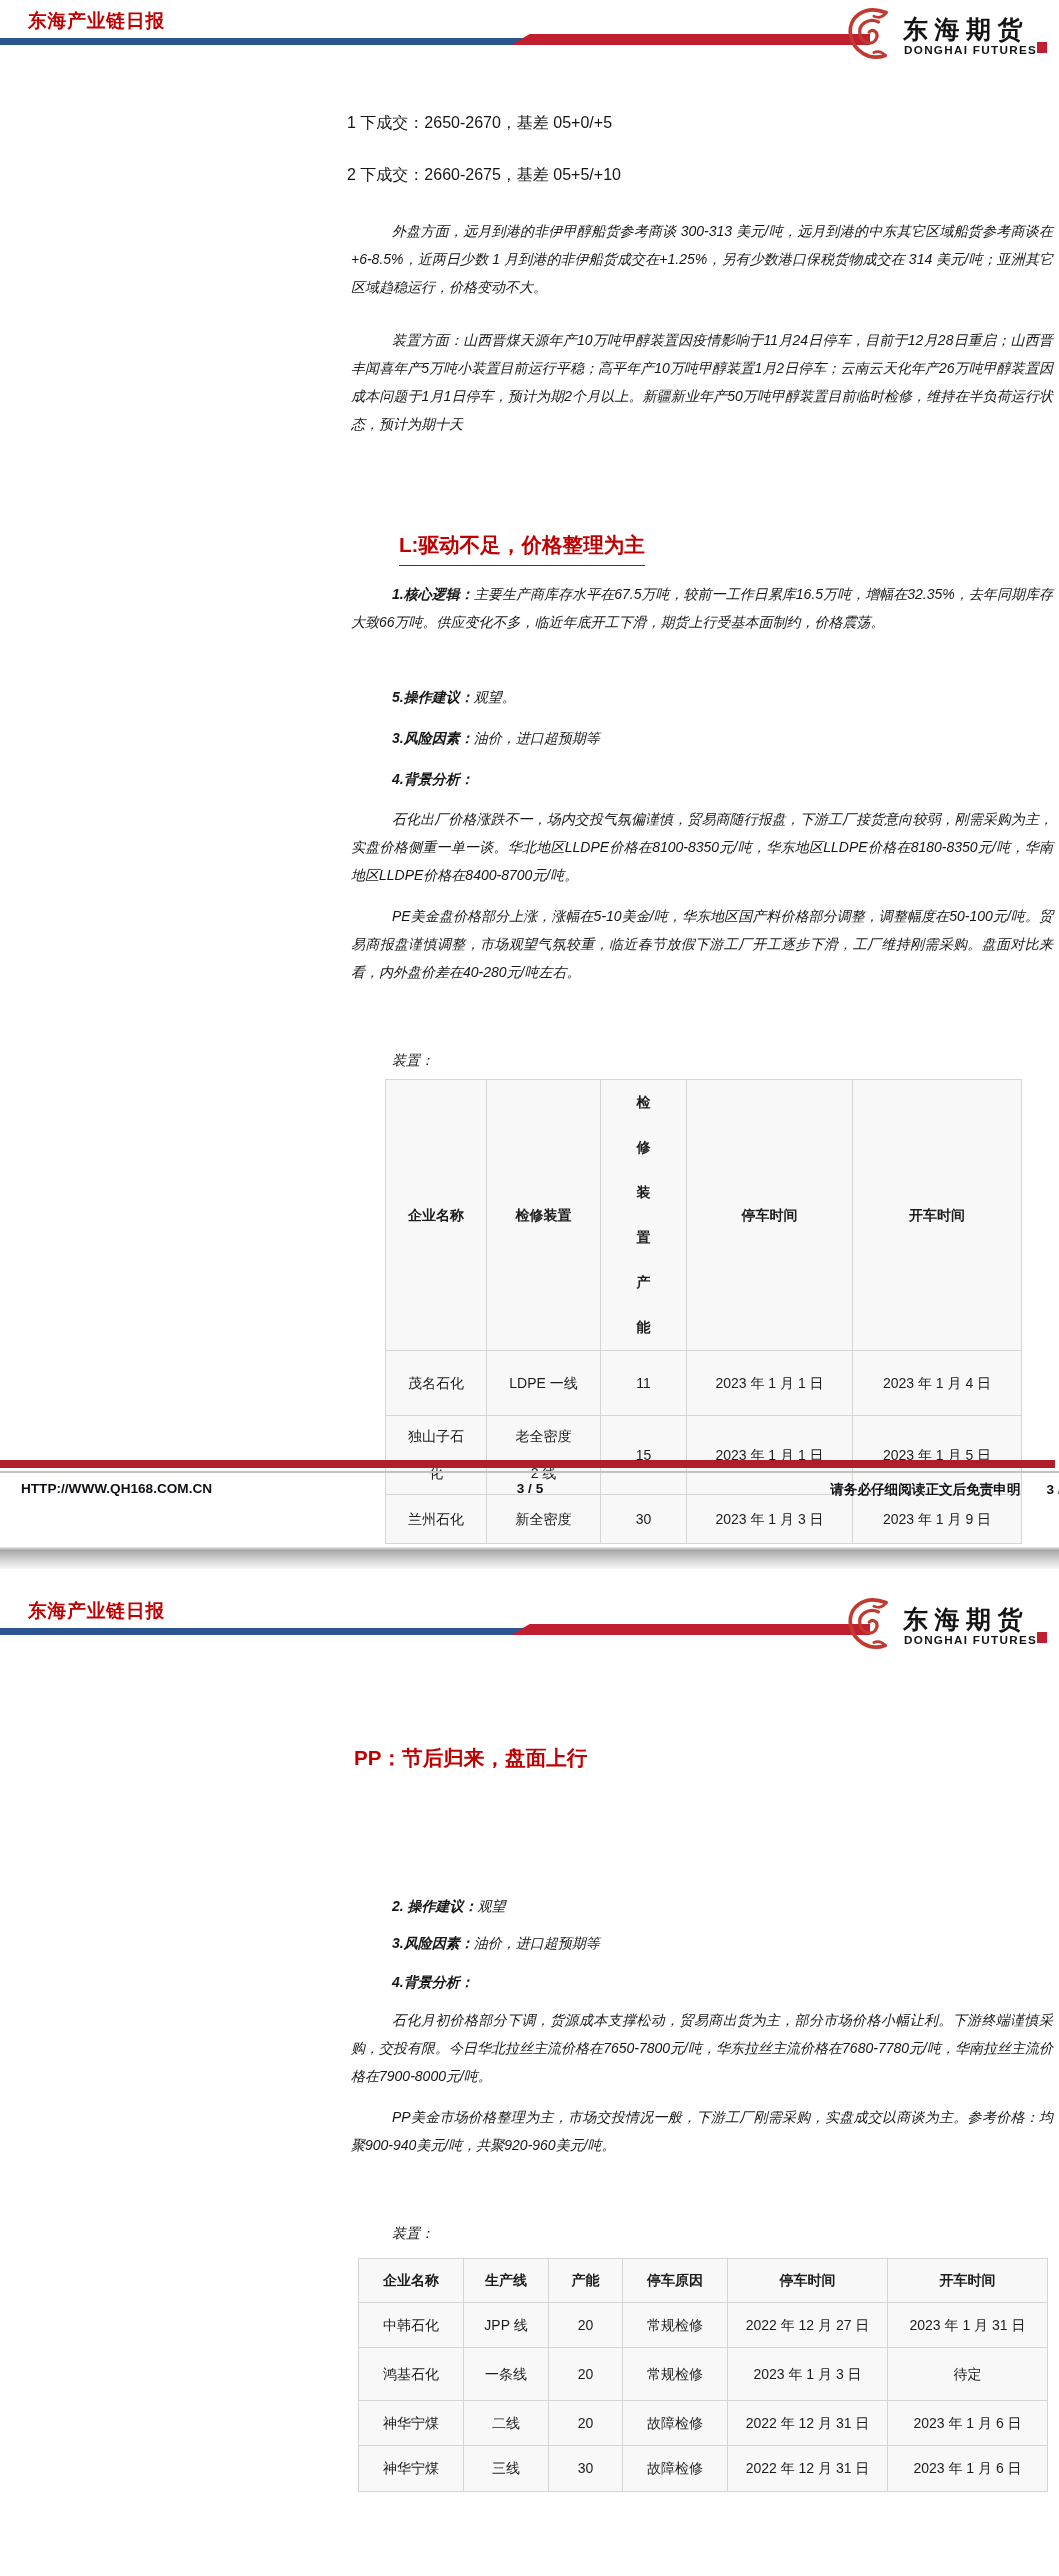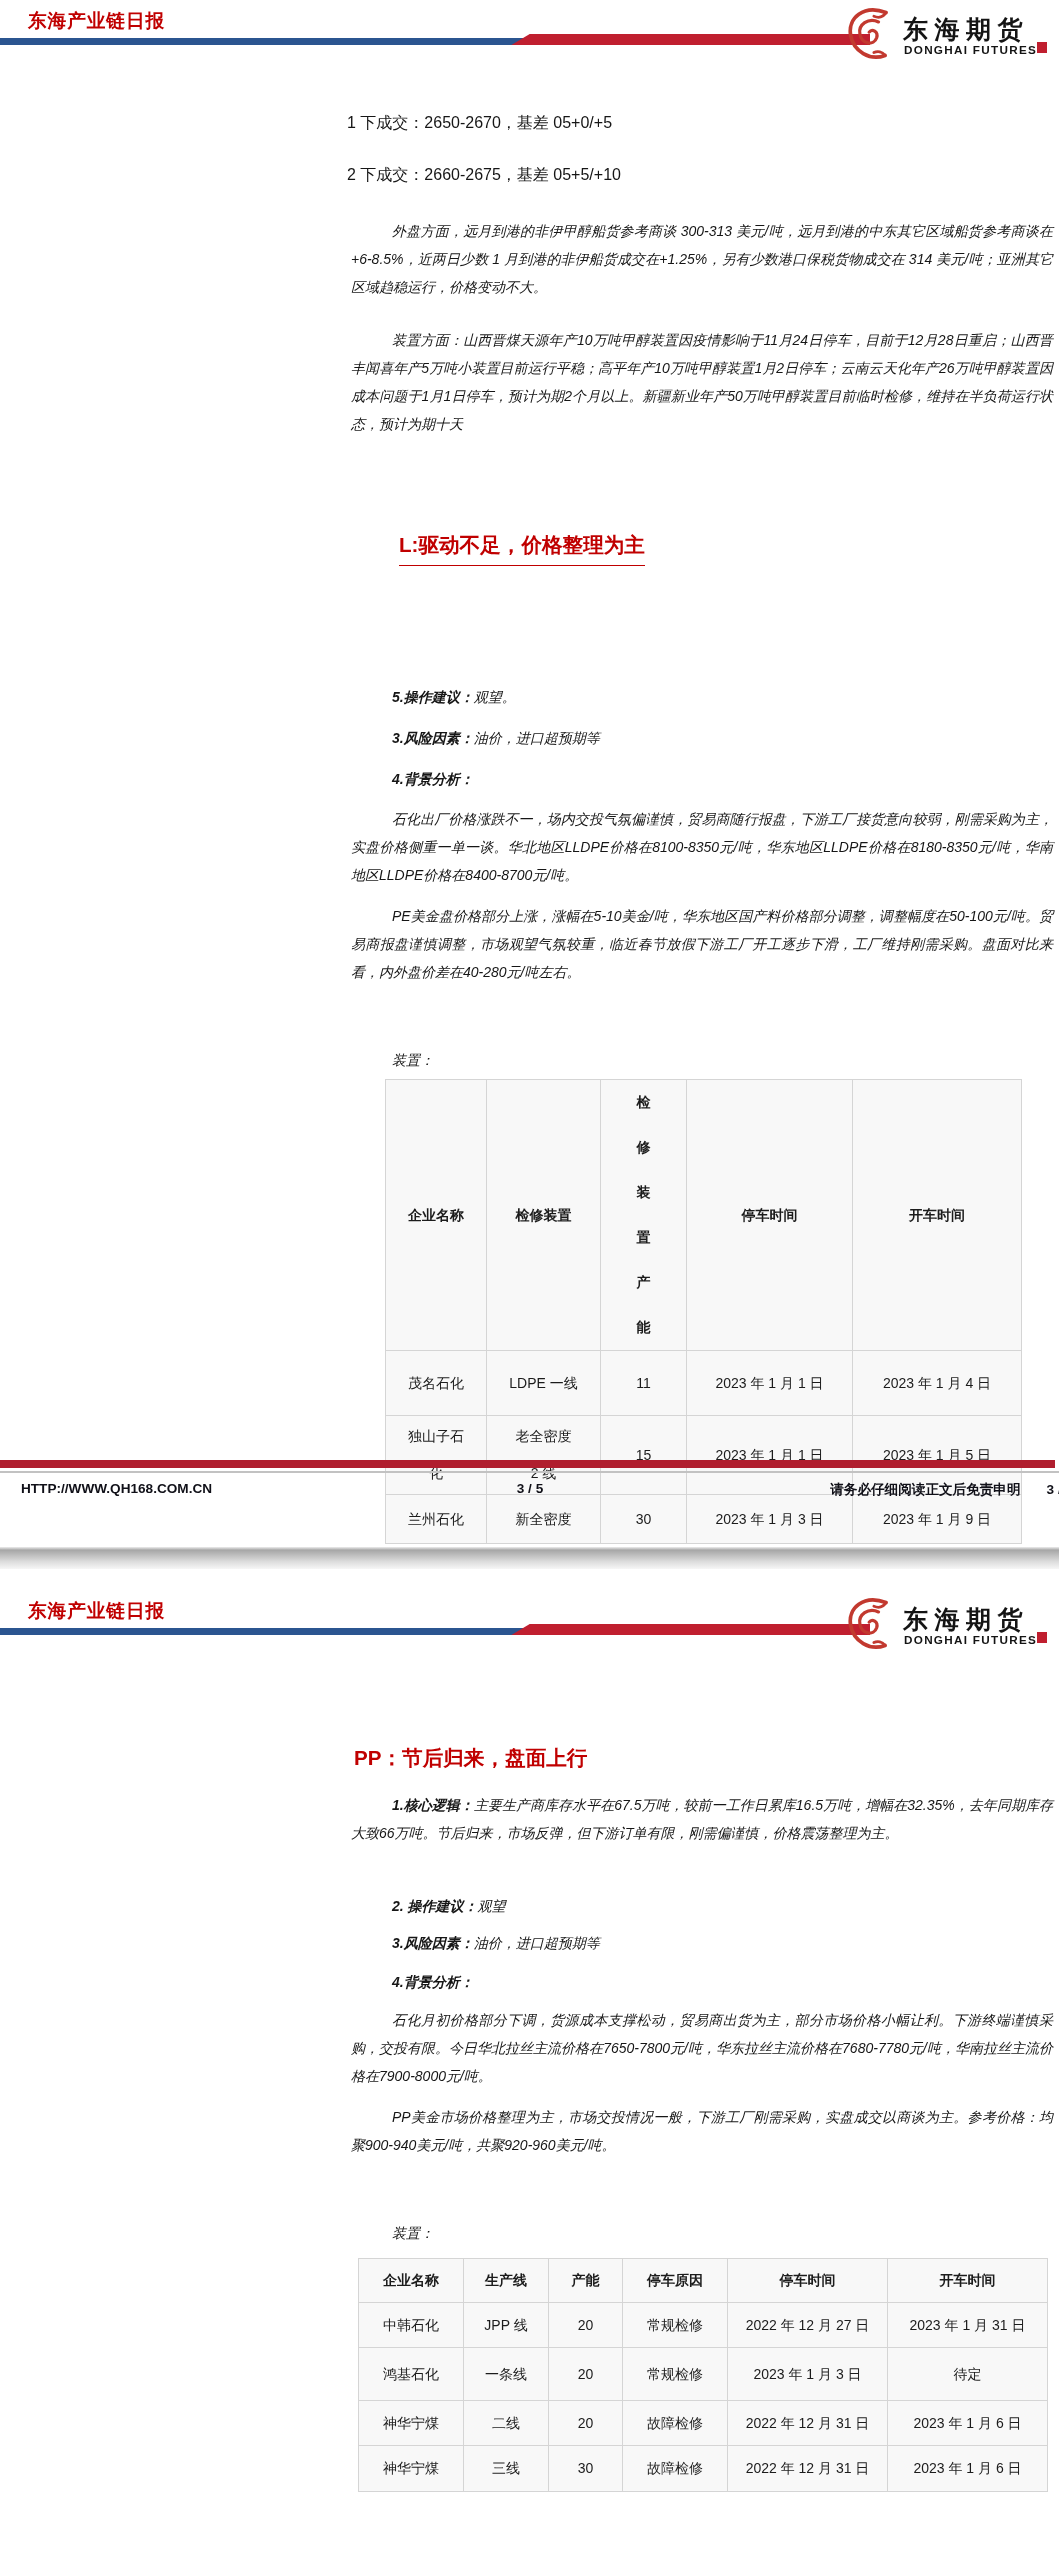--- a/index.html
+++ b/index.html
@@ -72,20 +72,23 @@
   <div class="tline" style="top:109px;">1 下成交：2650-2670，基差 05+0/+5</div>
   <div class="tline" style="top:161px;">2 下成交：2660-2675，基差 05+5/+10</div>
 
   <p class="para ind" style="top:213px;">外盘方面，远月到港的非伊甲醇船货参考商谈 300-313 美元/吨，远月到港的中东其它区域船货参考商谈在+6-8.5%，近两日少数 1 月到港的非伊船货成交在+1.25%，另有少数港口保税货物成交在 314 美元/吨；亚洲其它区域趋稳运行，价格变动不大。</p>
   <p class="para ind" style="top:322px;">装置方面：山西晋煤天源年产10万吨甲醇装置因疫情影响于11月24日停车，目前于12月28日重启；山西晋丰闻喜年产5万吨小装置目前运行平稳；高平年产10万吨甲醇装置1月2日停车；云南云天化年产26万吨甲醇装置因成本问题于1月1日停车，预计为期2个月以上。新疆新业年产50万吨甲醇装置目前临时检修，维持在半负荷运行状态，预计为期十天</p>
 
   <div class="sec-title" style="left:399px;top:531px;">
     <span class="underl">L:驱动不足，价格整理为主</span>
   </div>
 
+  <p class="para ind" style="top:576px;">
+    <span class="lbl">1.核心逻辑：</span><span>主要生产商库存水平在67.5万吨，较前一工作日累库16.5万吨，增幅在32.35%，去年同期库存大致66万吨。供应变化不多，临近年底开工下滑，期货上行受基本面制约，价格震荡。</span>
+  </p>
   <p class="para ind" style="top:679px;">
     <span class="lbl">5.操作建议：</span><span>观望。</span>
   </p>
   <p class="para ind" style="top:720px;">
     <span class="lbl">3.风险因素：</span><span>油价，进口超预期等</span>
   </p>
   <p class="para ind" style="top:761px;">
     <span class="lbl">4.背景分析：</span>
   </p>
   <p class="para ind" style="top:801px;">石化出厂价格涨跌不一，场内交投气氛偏谨慎，贸易商随行报盘，下游工厂接货意向较弱，刚需采购为主，实盘价格侧重一单一谈。华北地区LLDPE价格在8100-8350元/吨，华东地区LLDPE价格在8180-8350元/吨，华南地区LLDPE价格在8400-8700元/吨。</p>
@@ -154,23 +157,20 @@
         <path d="M43 53 C40 49 35 48 31 50" fill="none" stroke="#c2392f" stroke-width="3" stroke-linecap="round"></path>
       </svg>
       <div class="logo-cn">东海期货</div>
       <div class="logo-en">DONGHAI FUTURES</div>
       <div class="logo-sq"></div>
     </div>
   </div>
 
   <div class="sec-title" style="left:354px;top:1744px;">PP：节后归来，盘面上行</div>
 
-  <p class="para ind" style="top:1787px;">
-    <span class="lbl">1.核心逻辑：</span><span>主要生产商库存水平在67.5万吨，较前一工作日累库16.5万吨，增幅在32.35%，去年同期库存大致66万吨。节后归来，市场反弹，但下游订单有限，刚需偏谨慎，价格震荡整理为主。</span>
-  </p>
   <p class="para ind" style="top:1888px;">
     <span class="lbl">2. 操作建议：</span><span>观望</span>
   </p>
   <p class="para ind" style="top:1925px;">
     <span class="lbl">3.风险因素：</span><span>油价，进口超预期等</span>
   </p>
   <p class="para ind" style="top:1964px;">
     <span class="lbl">4.背景分析：</span>
   </p>
   <p class="para ind" style="top:2002px;">石化月初价格部分下调，货源成本支撑松动，贸易商出货为主，部分市场价格小幅让利。下游终端谨慎采购，交投有限。今日华北拉丝主流价格在7650-7800元/吨，华东拉丝主流价格在7680-7780元/吨，华南拉丝主流价格在7900-8000元/吨。</p>

